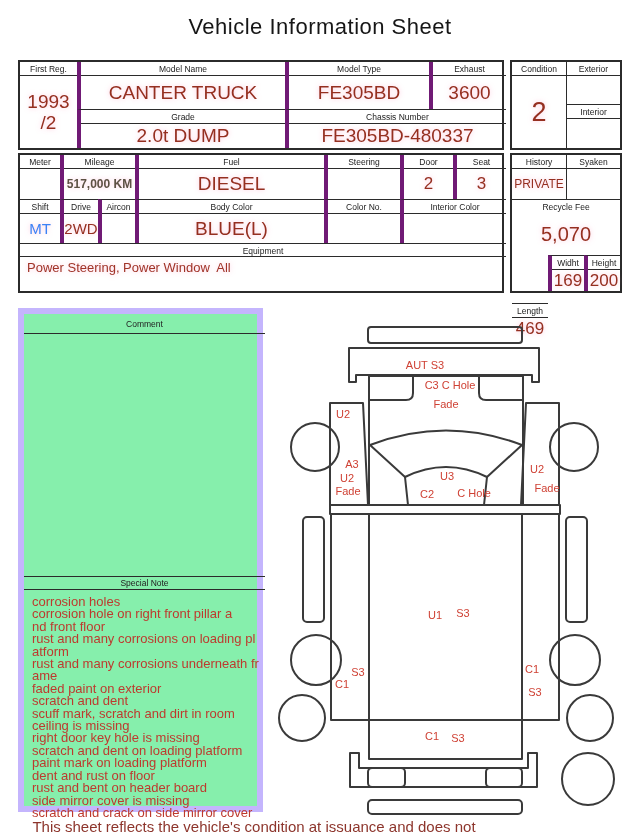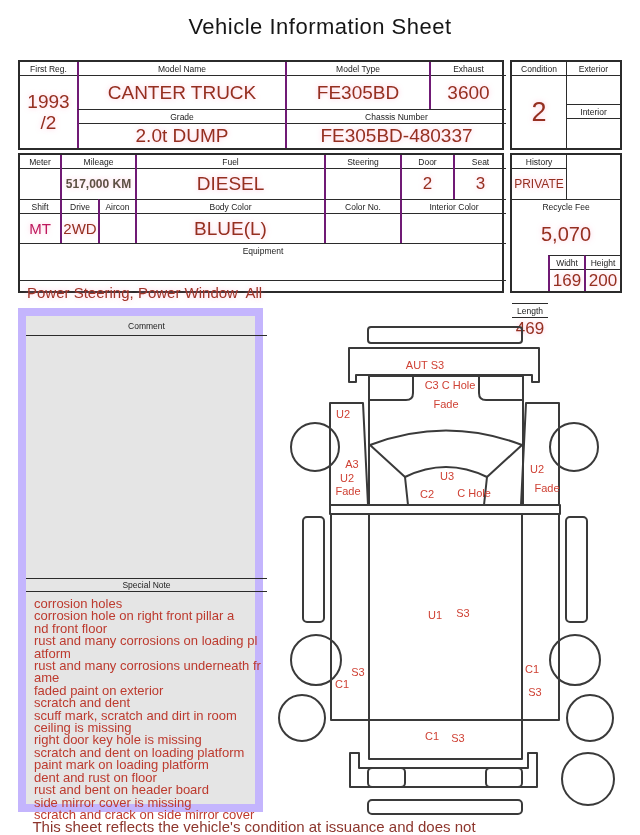--- a/index.html
+++ b/index.html
@@ -7,36 +7,36 @@
   .sheet{position:relative;width:640px;height:835px;background:#fff;overflow:hidden;}
   .abs{position:absolute;box-sizing:border-box;}
   .page-title{left:0;top:14px;width:640px;text-align:center;font-size:22px;letter-spacing:.5px;color:#161616;}
   .block{border:2px solid #2b2b2b;}
   .cell{position:absolute;box-sizing:border-box;display:flex;flex-direction:column;}
   .ch{height:13px;border-bottom:1px solid #2b2b2b;display:flex;align-items:center;justify-content:center;
       font-size:8.5px;color:#222;flex:0 0 auto;}
   .ch.noline{border-bottom:none;}
   .cv{flex:1;display:flex;align-items:center;justify-content:center;color:#952f20;
       text-shadow:0 0 5px rgba(255,150,190,.55);}
-  .bl{border-left:2px solid #701a75;}
+  .bl{border-left:4px solid #701a75;}
   .bt{border-top:1px solid #2b2b2b;}
   .br{border-right:1px solid #2b2b2b;}
   .bb{border-bottom:1px solid #2b2b2b;}
   .v19{font-size:19px;}
   .v17{font-size:17px;}
   .v15{font-size:15px;}
   .v12{font-size:12px;}
   .v20{font-size:20px;}
   .v26{font-size:27px;}
   .firstreg .cv{flex-direction:column;line-height:21px;}
   .mileage-col .cv{color:#5d5144;font-weight:bold;text-shadow:0 0 5px rgba(255,150,190,.45);}
-  .shift-col .cv{color:#be185d;}
-  .equip-val{display:block;padding:3px 7px;font-size:15px;color:#a03428;white-space:pre-wrap;
-             text-shadow:0 0 5px rgba(255,150,190,.5);margin-top:24px;}
-  .comment-box{border:8px solid #c4b5fd;background:#e5e5e5;}
+  .shift-col .cv{color:#3b82f6;}
+  .equip-val{display:block;padding:3px 7px;font-size:13px;color:#a03428;white-space:pre-wrap;
+             text-shadow:0 0 5px rgba(255,150,190,.5);}
+  .comment-box{border:6px solid #c4b5fd;background:#86efac;}
   .box-hdr{display:flex;align-items:center;justify-content:center;font-size:8.5px;color:#222;}
   .note-list{padding:6px 8px 0 8px;font-size:13px;line-height:12.4px;color:#bd3a2e;}
   .note-list div{white-space:nowrap;}
   .diagram{overflow:visible;}
   .dlabel{position:absolute;transform:translate(-50%,-50%);font-size:11px;color:#cf4134;white-space:nowrap;}
   .disclaimer{left:0;top:818px;width:508px;text-align:center;font-size:15px;color:#8d352c;}
   svg .ln{fill:none;stroke:#3a3a3a;stroke-width:2;stroke-linejoin:round;stroke-linecap:round;}
 </style>
 </head>
 <body>
@@ -142,20 +142,24 @@
     <div class="cell bt" style="left:0;top:88px;width:486px;height:13px;">
       <div class="ch noline">Equipment</div>
     </div>
     <div class="abs bt equip-val" style="left:0;top:101px;width:486px;height:35px;">Power Steering, Power Window  All</div>
   </div>
 
   <div class="abs block" style="left:510px;top:153px;width:112px;height:140px;">
     <div class="cell br" style="left:0;top:0;width:55px;height:44px;">
       <div class="ch">History</div>
       <div class="cv v12">PRIVATE</div>
+    </div>
+    <div class="cell" style="left:55px;top:0;width:53px;height:44px;">
+      <div class="ch">Syaken</div>
+      <div class="cv v12"></div>
     </div>
     <div class="cell bt" style="left:0;top:44px;width:108px;height:56px;">
       <div class="ch noline">Recycle Fee</div>
       <div class="cv v20">5,070</div>
     </div>
     <div class="cell bt" style="left:0;top:100px;width:36px;height:36px;margin-top:48px;">
       <div class="ch">Length</div>
       <div class="cv v17">469</div>
     </div>
     <div class="cell bt bl" style="left:36px;top:100px;width:36px;height:36px;">

